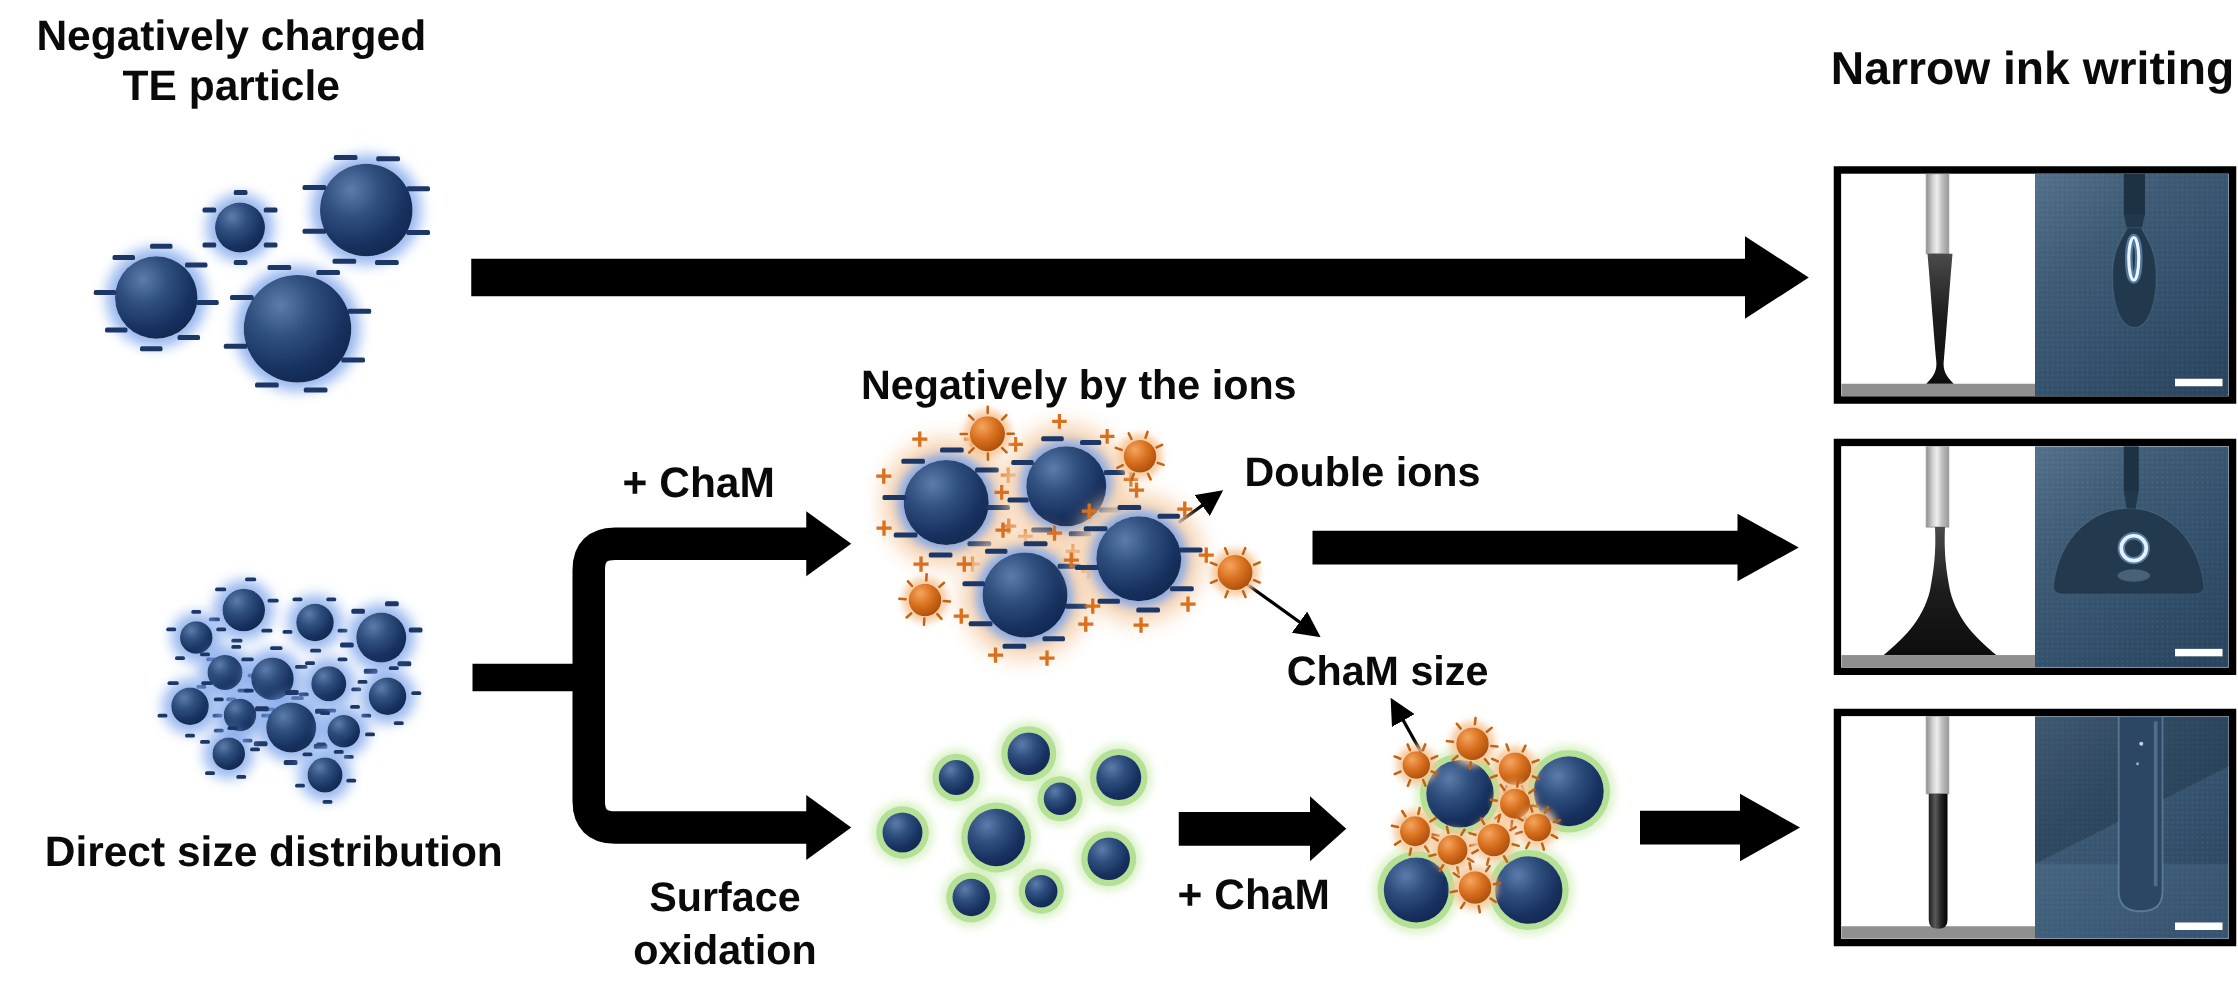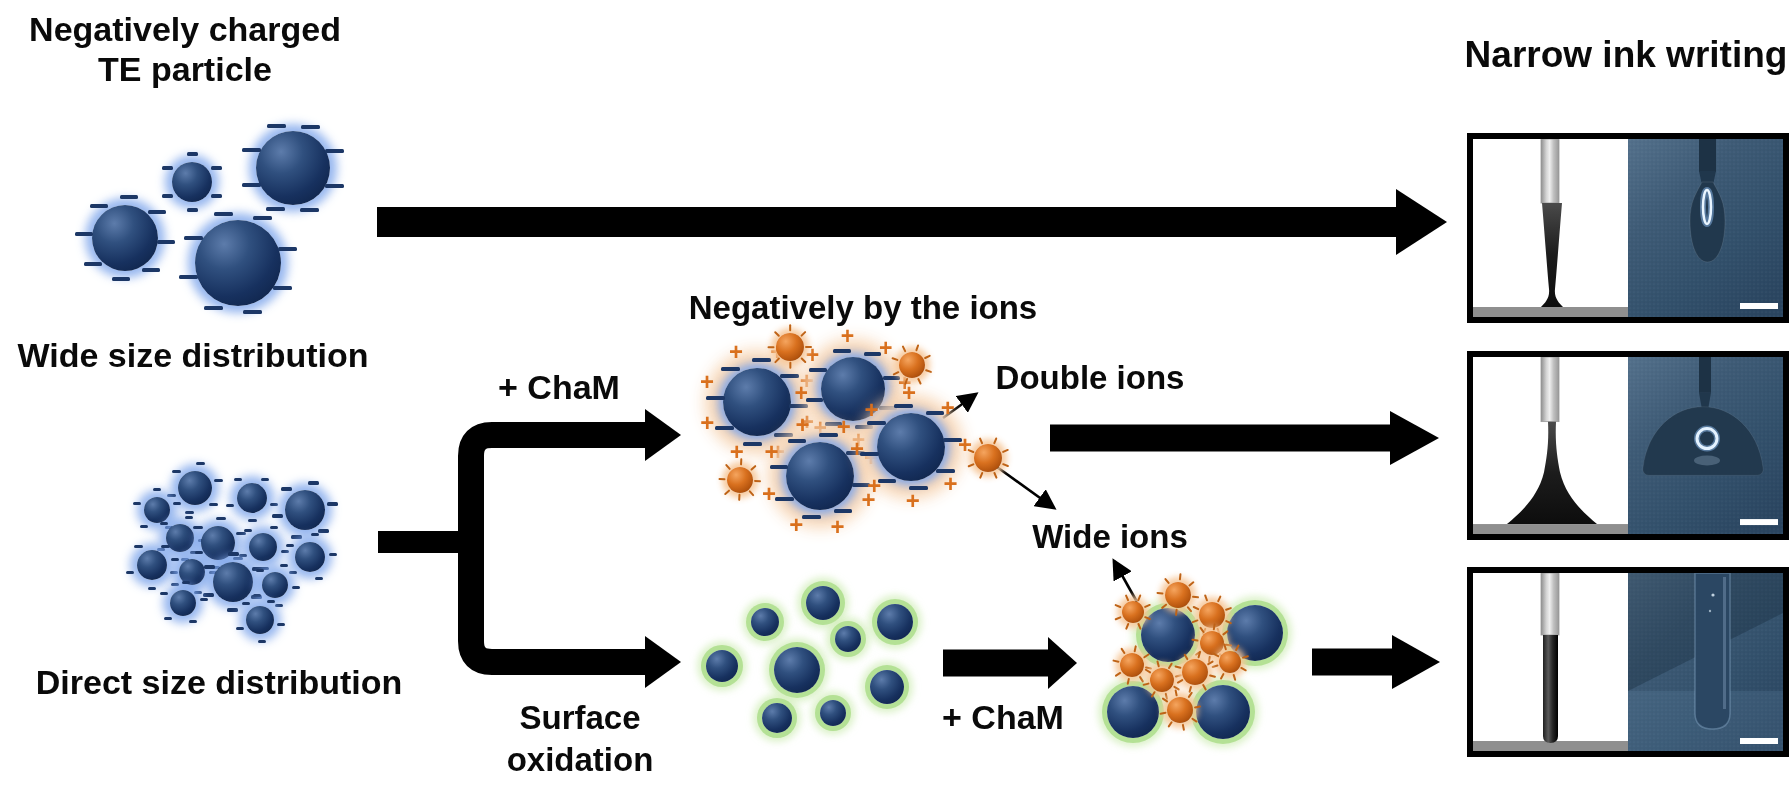--- a/index.html
+++ b/index.html
@@ -379,26 +379,25 @@
       <div class="ion-tick" style="left: 1191.26px; top: 718.686px; transform: rotate(34deg);"></div>
       <div class="ion-tick" style="left: 1180.09px; top: 726.078px; transform: rotate(79deg);"></div>
       <div class="ion-tick" style="left: 1166.96px; top: 723.408px; transform: rotate(124deg);"></div>
       <div class="ion-tick" style="left: 1159.57px; top: 712.239px; transform: rotate(169deg);"></div>
       <div class="ion-tick" style="left: 1162.24px; top: 699.114px; transform: rotate(214deg);"></div>
       <div class="ion-tick" style="left: 1173.41px; top: 691.722px; transform: rotate(259deg);"></div>
     </div>
 
   <div class="lbl pre" id="lbl-title">Negatively charged
 TE particle</div>
-  <div class="lbl" id="lbl-wide">Wide size distribution</div>
   <div class="lbl" id="lbl-narrow">Direct size distribution</div>
   <div class="lbl" id="lbl-cham1">+ ChaM</div>
   <div class="lbl" id="lbl-screening">Negatively by the ions</div>
   <div class="lbl" id="lbl-double">Double ions</div>
-  <div class="lbl" id="lbl-chamions">Wide ions</div>
+  <div class="lbl" id="lbl-chamions">ChaM size</div>
   <div class="lbl pre" id="lbl-surfox">Surface
 oxidation</div>
   <div class="lbl" id="lbl-cham2">+ ChaM</div>
   <div class="lbl" id="lbl-diw">Narrow ink writing</div>
 
   <div id="panels-host">
       <div class="panel" style="left: 1467px; top: 133px; width: 310px; height: 178px;">
         <svg width="310" height="178" viewBox="0 0 310 178" preserveAspectRatio="none">
           <rect x="0" y="0" width="310" height="178" fill="#fff"></rect>
           <rect x="0" y="168" width="155" height="10" fill="#8f8f8f"></rect>

